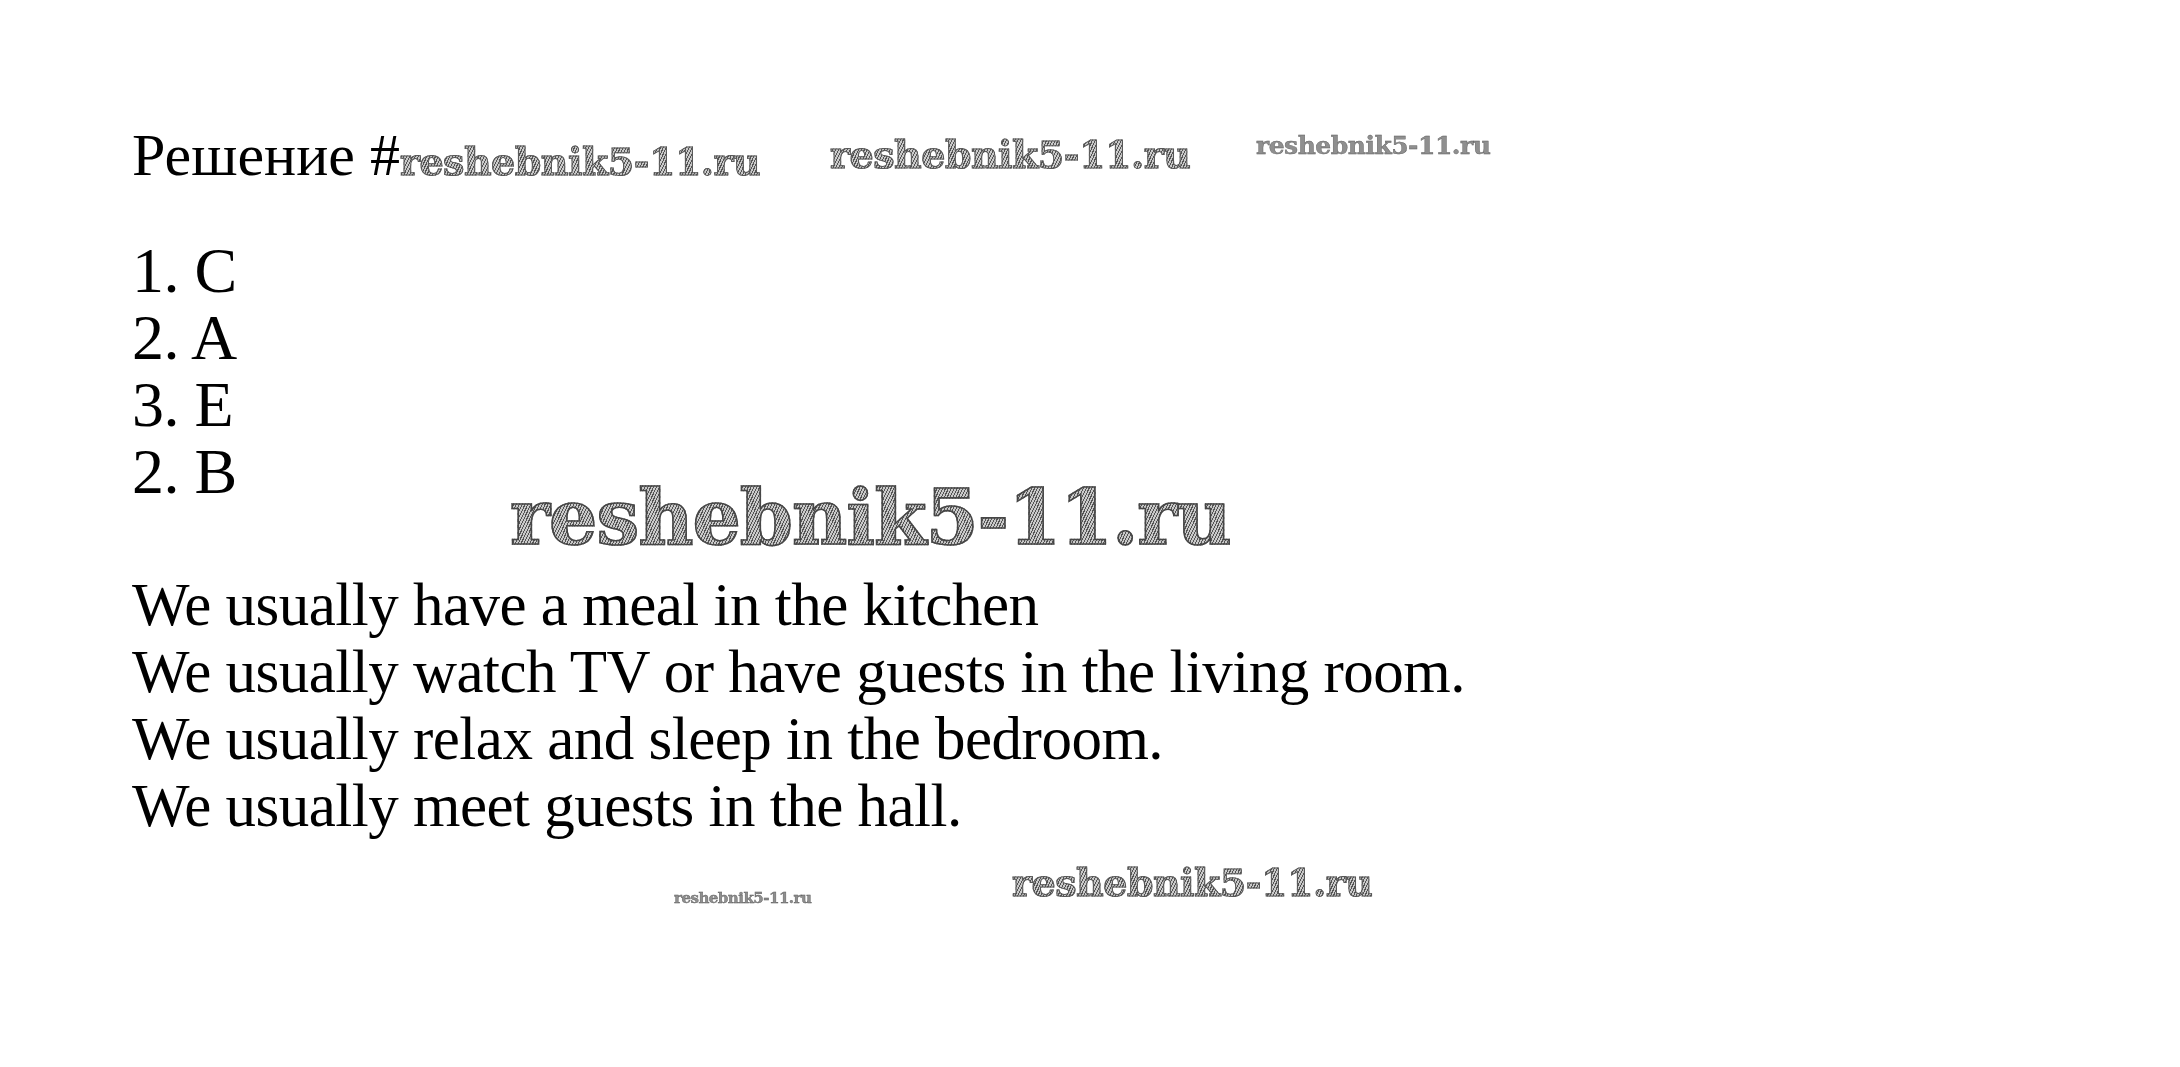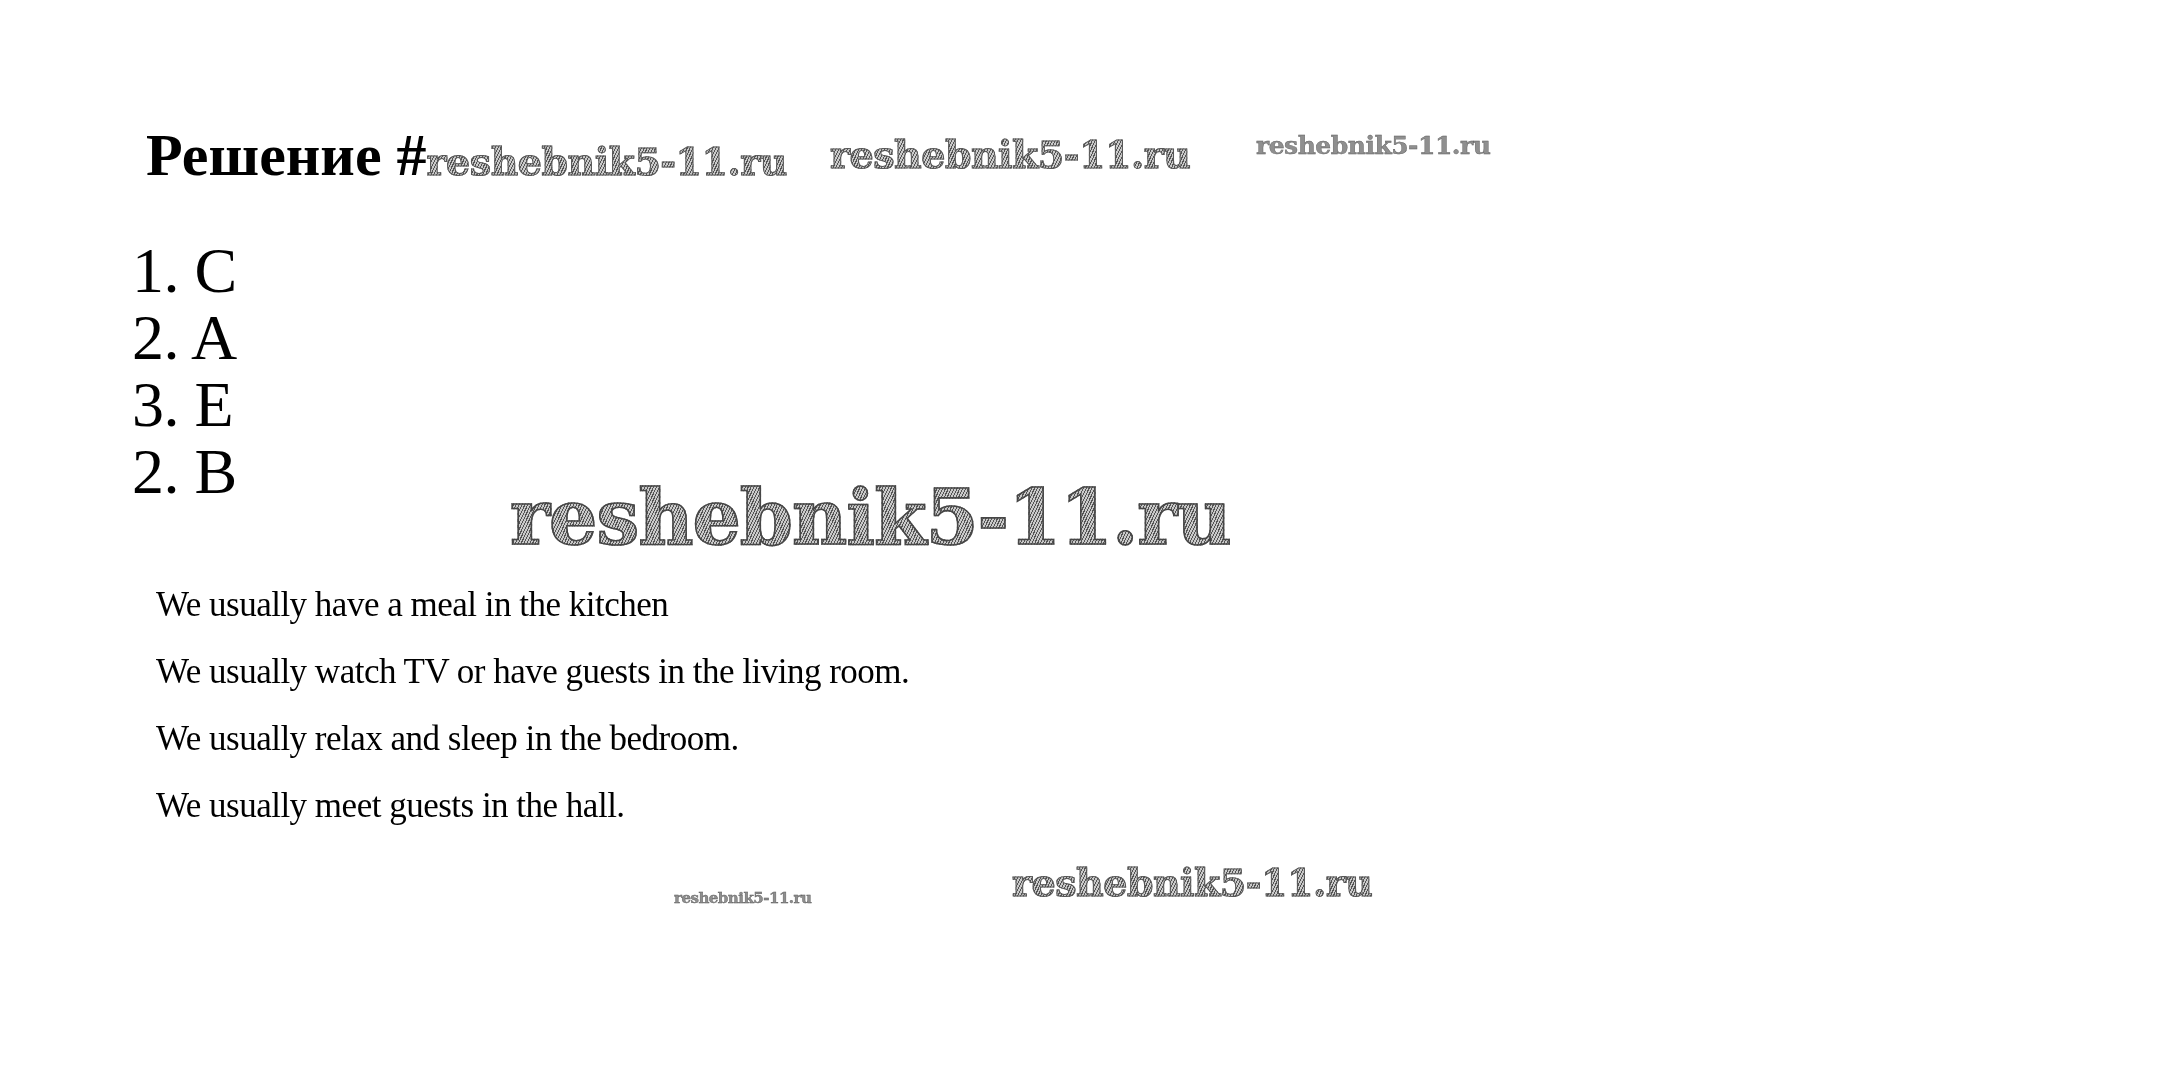--- a/index.html
+++ b/index.html
@@ -20,24 +20,23 @@
   
   .title-row {
     position: absolute;
     left: 132px;
     top: 122px;
     line-height: 67px;
     white-space: nowrap;
   }
   .page-title {
     font-size: 60px;
-    font-weight: 700;
+    font-weight: 400;
     color: #000000;
     font-family: "Liberation Serif", "DejaVu Serif", serif;
-    margin-left: 14px;
   }
 
   
   .wm {
     font-family: "DejaVu Serif", "Liberation Serif", serif;
     font-weight: 700;
     white-space: nowrap;
     line-height: 1;
     letter-spacing: -0.5px;
   }
@@ -84,26 +83,25 @@
     white-space: nowrap;
   }
 
   
   .sentences {
     position: absolute;
     left: 132px;
     top: 571px;
   }
   .sentence-line {
-    font-size: 35px;
+    font-size: 61px;
     line-height: 67px;
     height: 67px;
     letter-spacing: -0.5px;
     white-space: nowrap;
-    margin-left: 24px;
   }
 </style>
 </head>
 <body>
 
 <div class="page">
 
   <div class="title-row">
     <span class="page-title">Решение #</span><span class="wm wm-flow wm-med wm-after-title">reshebnik5-11.ru</span>
   </div>

